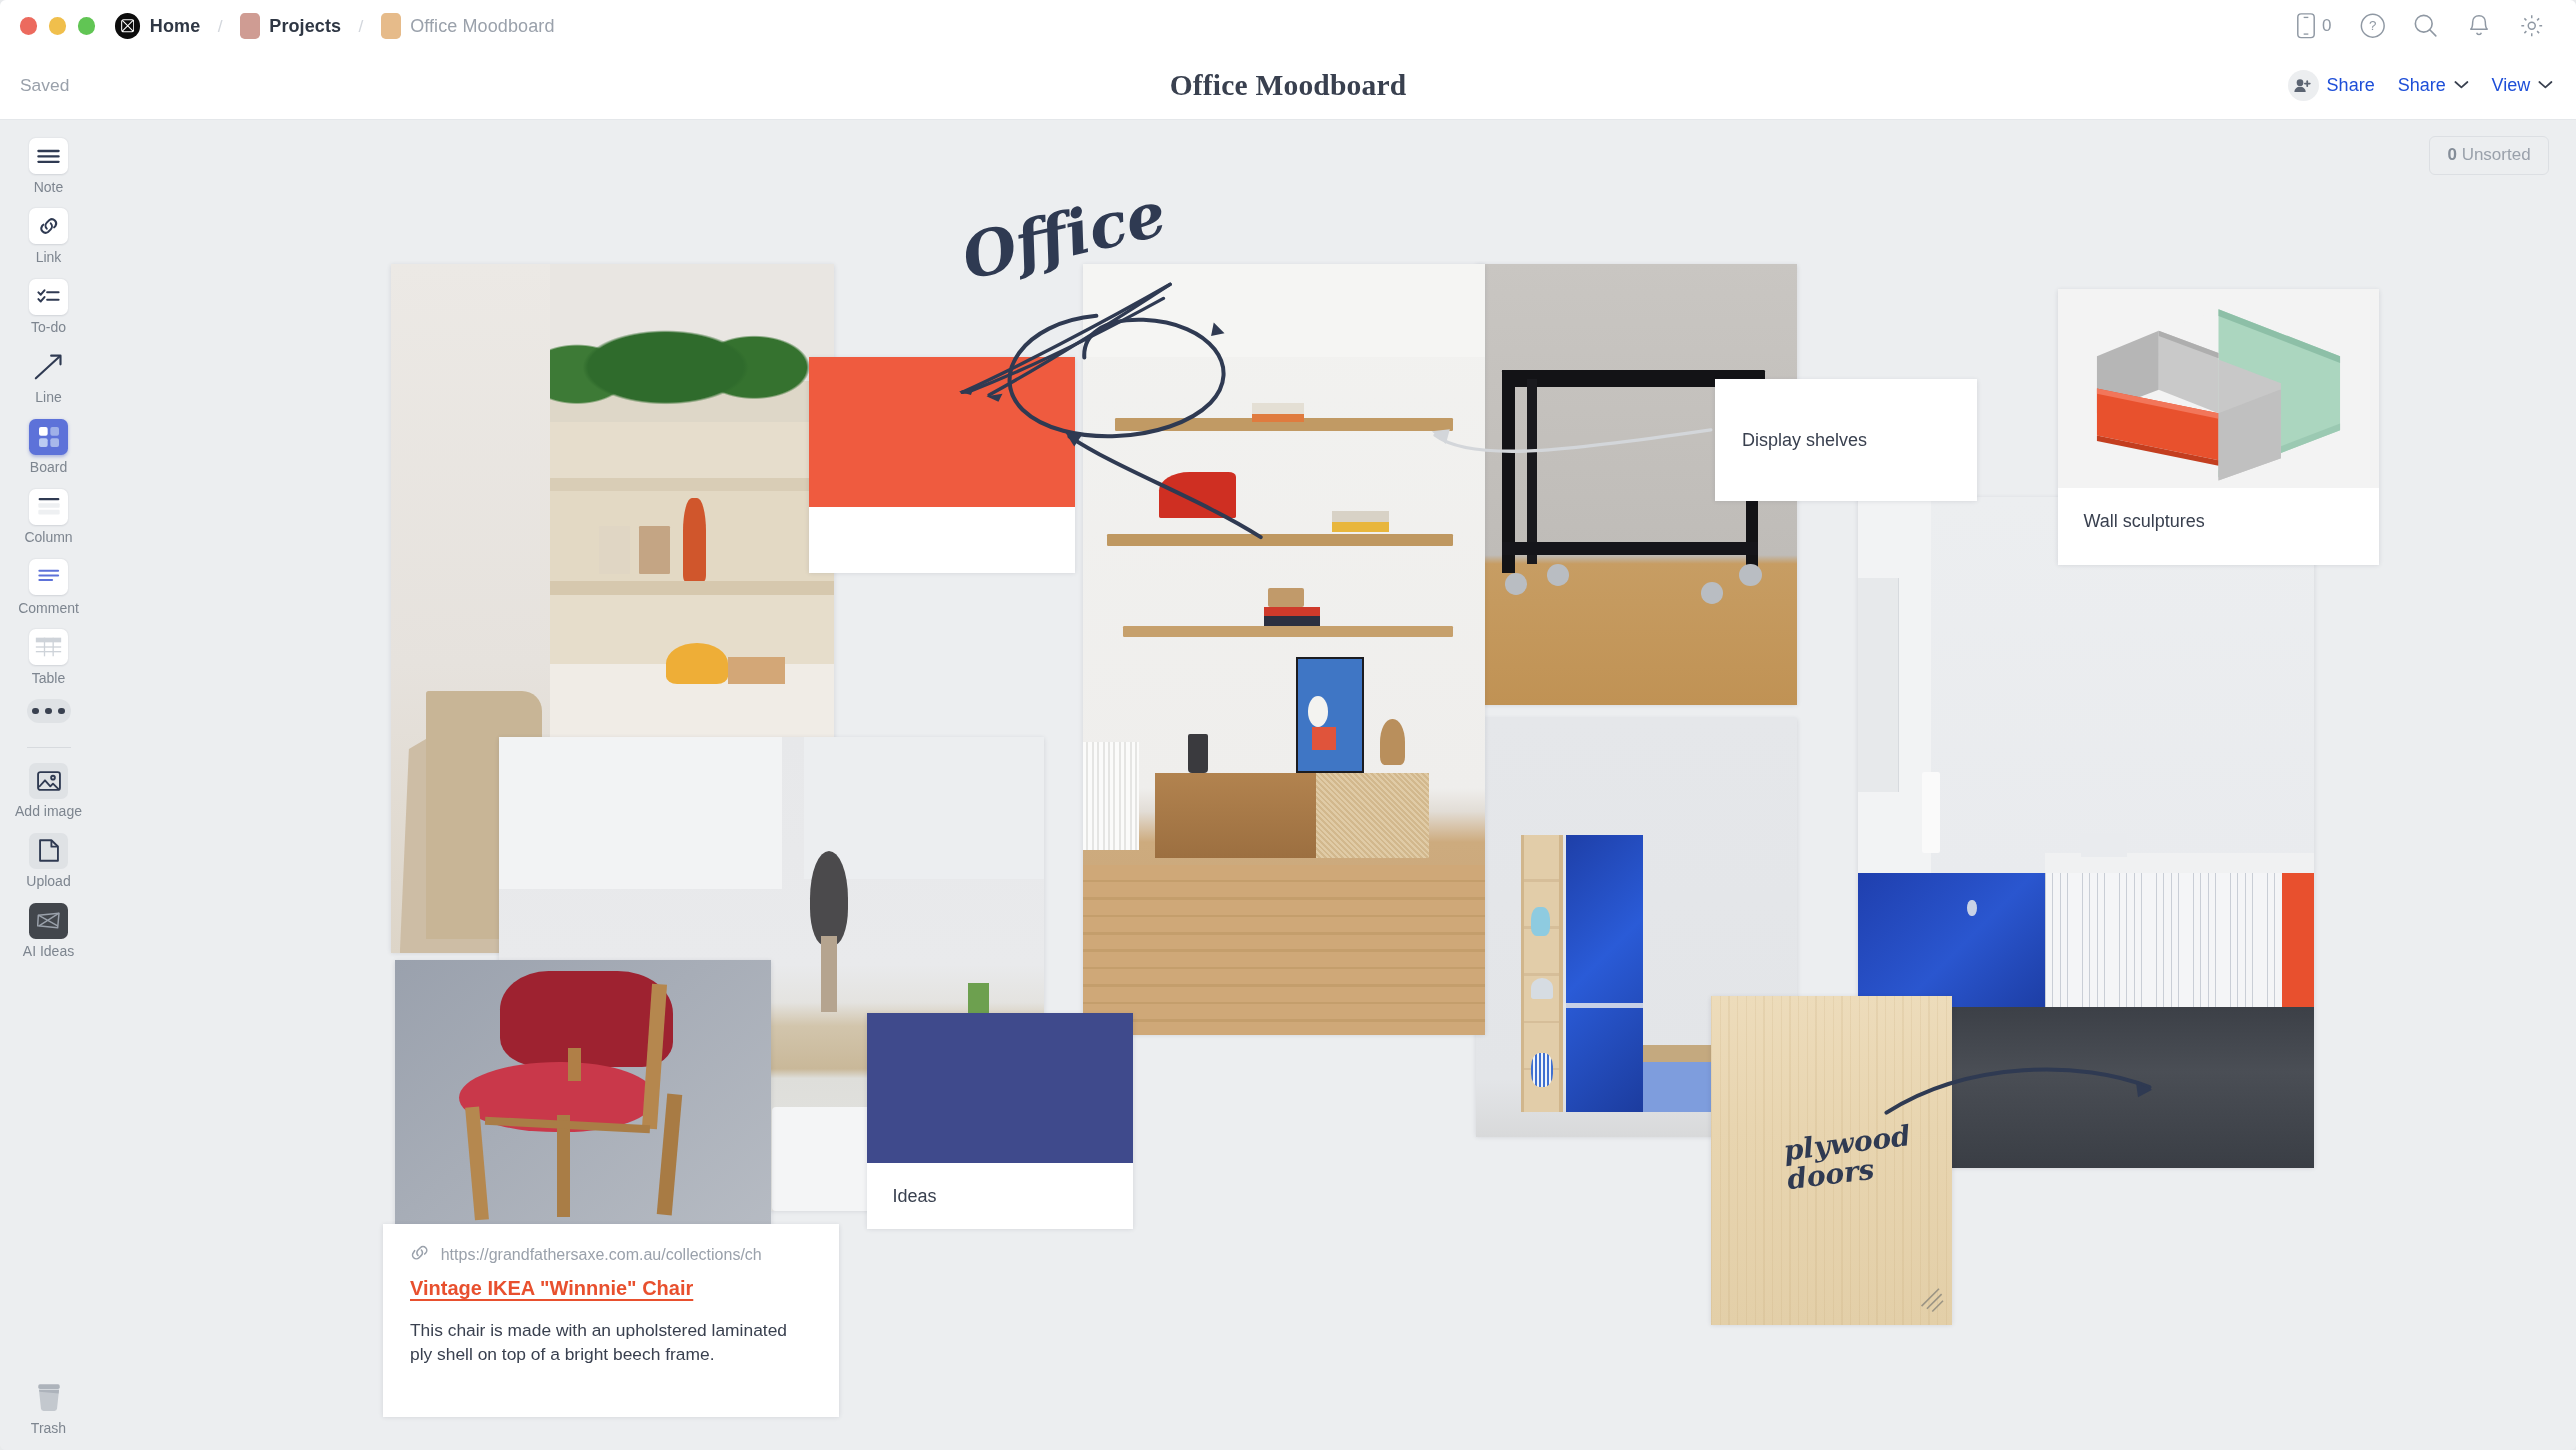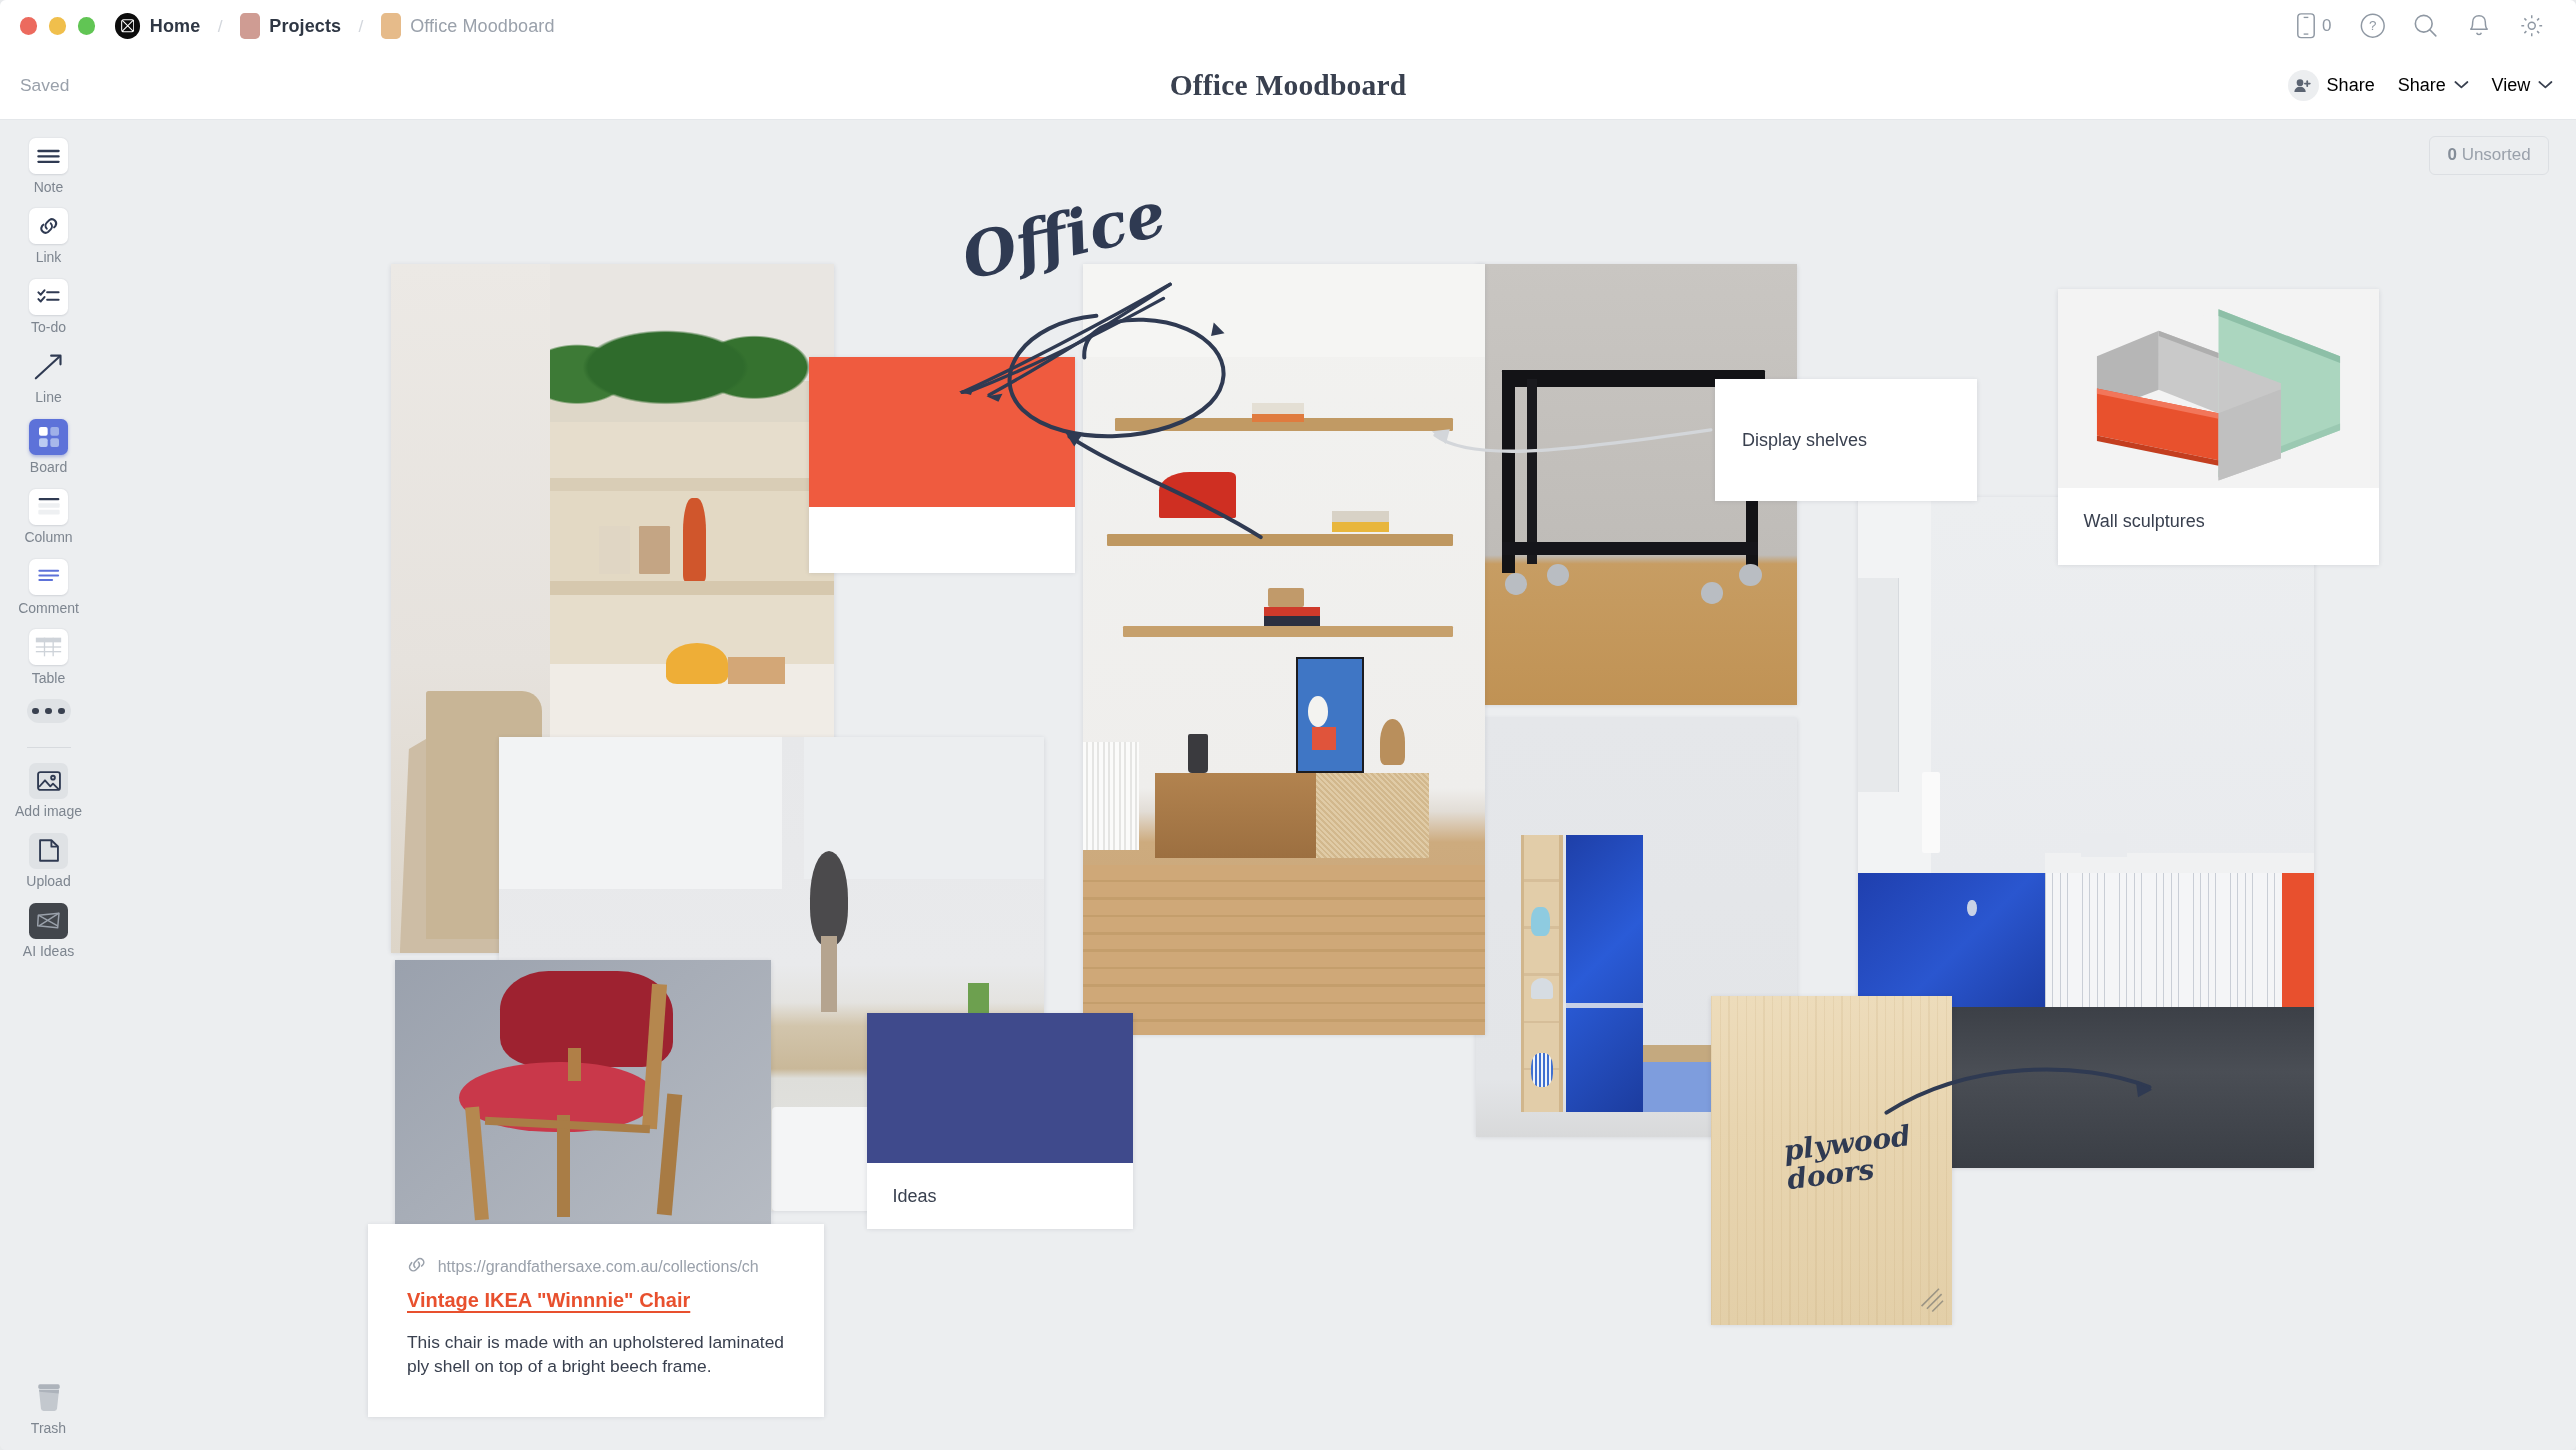--- a/index.html
+++ b/index.html
@@ -63,21 +63,21 @@
     font-size: 29.5px; font-weight: 700; color: #39404f; letter-spacing: 0.2px;
   }
   .title-actions {
     position: absolute; right: 23px; display: flex; align-items: center; gap: 23px;
   }
   .share-wrap { display: flex; align-items: center; gap: 10.7px; }
   .share-av {
     width: 31px; height: 31px; border-radius: 50%; background: #eceef0;
     display: flex; align-items: center; justify-content: center; color: #5b6472;
   }
-  .act-label { font-size: 18px; color: #000000; }
+  .act-label { font-size: 18px; color: #1d4ed8; }
   .act { display: flex; align-items: center; gap: 8px; }
   .caret { color: #39404f; }
 
   
   .sidebar {
     position: absolute; top: 121px; left: 0;
     width: 97px; height: 1330px;
     background: #eceef0;
     display: flex; flex-direction: column; align-items: center;
     padding-top: 17.4px;
@@ -111,21 +111,21 @@
   .unsorted b { color: #848d98; }
 
   .card { position: absolute; box-shadow: 0 1.3px 4.7px rgba(30,40,60,.13); background: #fff; }
   .card-img { width: 100%; height: 100%; display: block; overflow: hidden; position: relative; }
 
   
   .swatch-top { width: 100%; }
   .swatch-cap { padding: 0 25.5px; display: flex; align-items: center; height: 67px; font-size: 18px; color: #39404f; }
 
   
-  .linkcard { background: #fff; padding: 12px; }
+  .linkcard { background: #fff; padding: 0; margin-left: 15px; }
   .link-body { padding: 20px 27px 23px; }
   .link-url { display: flex; align-items: center; gap: 10.7px; font-size: 16px; color: #9aa1ab; white-space: nowrap; overflow: hidden; }
   .link-title { margin-top: 12px; font-size: 20px; font-weight: 700; color: #e8502e; text-decoration: underline; text-underline-offset: 4px; }
   .link-desc { margin-top: 17.4px; font-size: 17.4px; line-height: 1.38; color: #39404f; }
 
   
   .labelcard { background: #fff; display: flex; align-items: center; padding: 0 27px; font-size: 18px; color: #39404f; }
 
   svg.ink { position: absolute; overflow: visible; pointer-events: none; }
 

